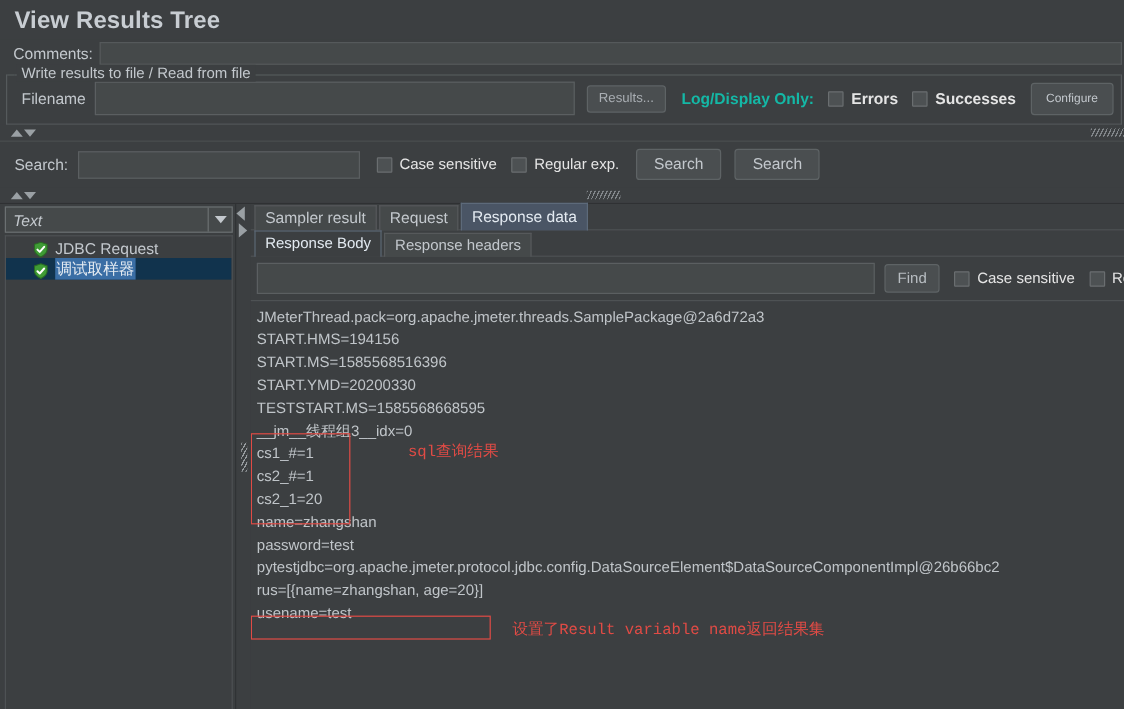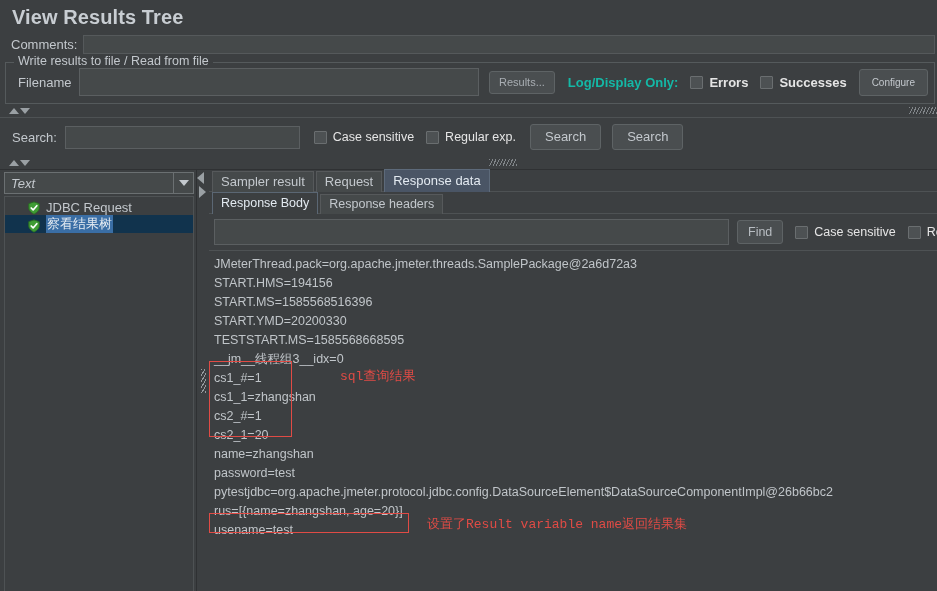--- a/index.html
+++ b/index.html
@@ -544,21 +544,21 @@
           </span>
           <span class="label">JDBC Request</span>
         </div>
         <div class="treerow selected">
           <span class="shield">
             <svg width="14" height="14" viewBox="0 0 16 16">
               <path d="M8 1 L14 3 L14 8 C14 12 8 15 8 15 C8 15 2 12 2 8 L2 3 Z" fill="#3f9c35" stroke="#2a6b24" stroke-width="1"></path>
               <path d="M4.8 8 L7 10.2 L11.2 5.4" stroke="#ffffff" stroke-width="1.9" fill="none" stroke-linecap="round" stroke-linejoin="round"></path>
             </svg>
           </span>
-          <span class="label">察看结果树</span>
+          <span class="label">调试取样器</span>
         </div>
       </div>
     </div>
 
     <div class="vsplit">
       <span class="knob"></span>
       <span class="knob2"></span>
       <span class="grip"></span>
     </div>
 
@@ -585,21 +585,20 @@
       </div>
 
       <div class="respbody">
         <div class="bodyline">JMeterThread.pack=org.apache.jmeter.threads.SamplePackage@2a6d72a3</div>
         <div class="bodyline">START.HMS=194156</div>
         <div class="bodyline">START.MS=1585568516396</div>
         <div class="bodyline">START.YMD=20200330</div>
         <div class="bodyline">TESTSTART.MS=1585568668595</div>
         <div class="bodyline">__jm__线程组3__idx=0</div>
         <div class="bodyline">cs1_#=1</div>
-        <div class="bodyline">cs1_1=zhangshan</div>
         <div class="bodyline">cs2_#=1</div>
         <div class="bodyline">cs2_1=20</div>
         <div class="bodyline">name=zhangshan</div>
         <div class="bodyline">password=test</div>
         <div class="bodyline">pytestjdbc=org.apache.jmeter.protocol.jdbc.config.DataSourceElement$DataSourceComponentImpl@26b66bc2</div>
         <div class="bodyline">rus=[{name=zhangshan, age=20}]</div>
         <div class="bodyline">usename=test</div>
 
         <div class="redbox" style="left:0px; top:110px; width:83px; height:76px;"></div>
         <div class="annot" style="left:131px; top:116px;">sql查询结果</div>

